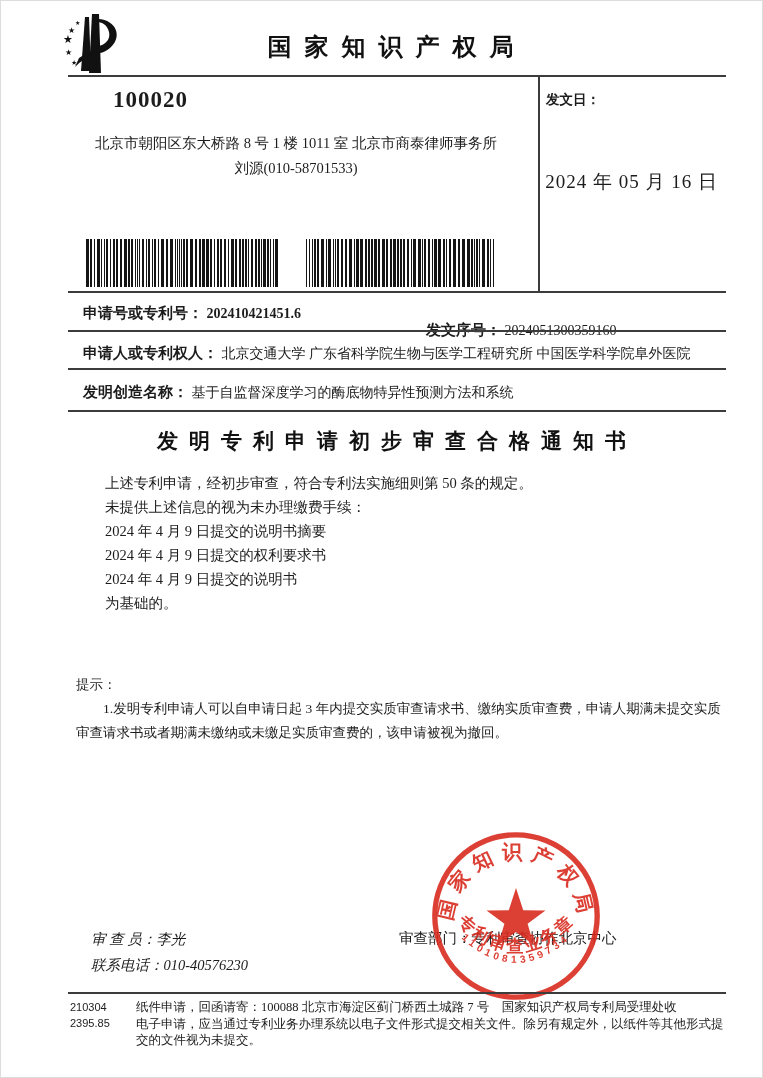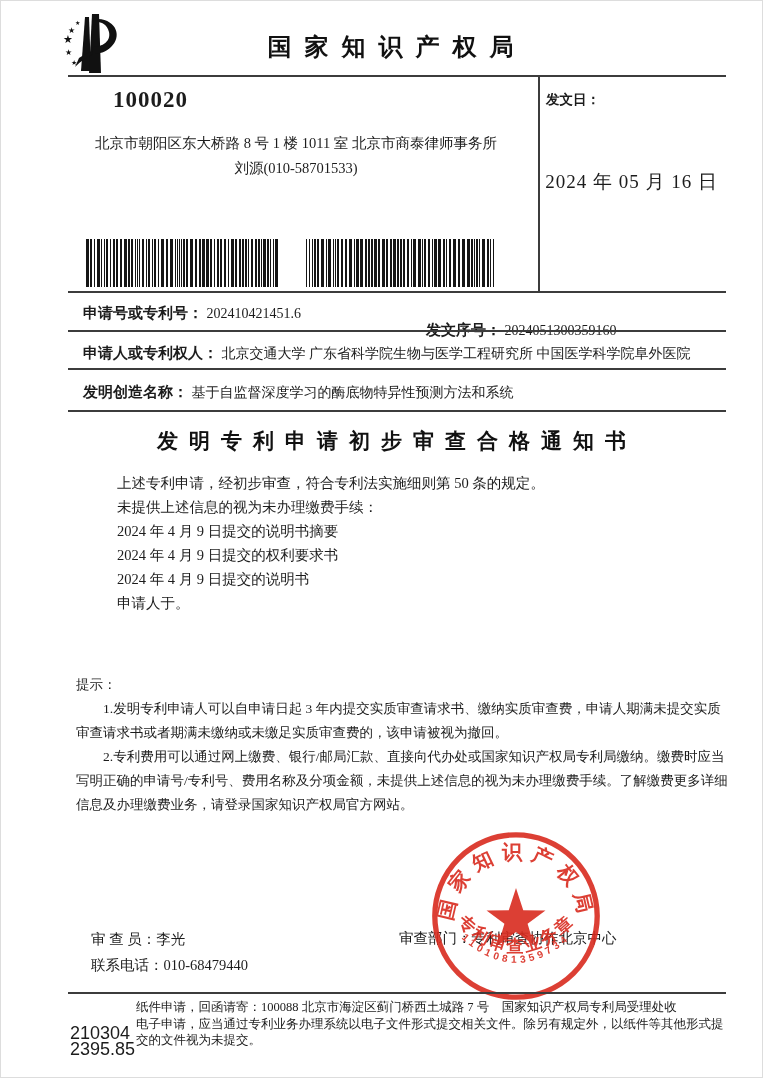--- a/index.html
+++ b/index.html
@@ -31,32 +31,32 @@
   
   .rowtext { position:absolute; font-size:14px; }
   .lbl { font-weight:700; font-family:Liberation Sans, sans-serif; font-size:15px; }
   
   .notice-title {
     position:absolute; left:67px; width:658px; top:426px; text-align:center;
     font-size:21px; font-weight:700; letter-spacing:11px; color:#111;
   }
   
   .body-text { position:absolute; left:75px; top:470px; width:650px; font-size:14.5px; line-height:24px; }
-  .body-text p { text-indent:2em;margin-left:12px; }
+  .body-text p { text-indent:2em; }
   
   .tips { position:absolute; left:75px; top:672px; width:652px; font-size:13.5px; line-height:24px; }
   .tips p { text-indent:2em; }
   .tips .tips-label { text-indent:0; }
   
-  .signoff-left { position:absolute; left:90px; top:925px; font-size:14.5px; line-height:26px; }
+  .signoff-left { position:absolute; left:90px; top:925px; font-size:14.5px; line-height:26px;font-style:italic; }
   .signoff-dept { position:absolute; left:398px; top:928px; font-size:14.5px; }
   
   .seal { position:absolute; left:428px; top:828px; width:174px; height:174px; opacity:.9; }
   
-  .footer-codes { position:absolute; left:69px; top:1024px; font-size:18px; line-height:16px; }
+  .footer-codes { position:absolute; left:69px; top:998px; font-size:11px; line-height:16px; }
   .footer-text  { position:absolute; left:135px; top:998px; width:592px; font-size:12.5px; line-height:16.5px; }
 </style>
 </head>
 <body>
 
 <div class="page">
 
   <svg class="abs" style="left:58px;top:10px" width="66" height="66" viewBox="0 0 66 66">
     <g fill="#111">
       <path d="M26,6 L30,6 L32,60 L22,60 Z"></path>
@@ -198,21 +198,21 @@
       <i style="left:173px;width:1px"></i>
       <i style="left:176px;width:3px"></i>
       <i style="left:181px;width:2px"></i>
       <i style="left:184px;width:1px"></i>
       <i style="left:187px;width:1px"></i>
     </div>
   <div class="hline" style="top:290px"></div>
 
   <div class="rowtext" style="left:82px;top:303px">
     <span class="lbl">申请号或专利号：</span>
-    <span style="font-weight:400">202410421451.6</span>
+    <span style="font-weight:700">202410421451.6</span>
   </div>
   <div class="rowtext" style="left:425px;top:320px">
     <span class="lbl">发文序号：</span>
     <span>2024051300359160</span>
   </div>
   <div class="hline" style="top:329px;height:1.5px"></div>
 
   <div class="rowtext" style="left:82px;top:343px">
     <span class="lbl">申请人或专利权人：</span>
     <span>北京交通大学  广东省科学院生物与医学工程研究所  中国医学科学院阜外医院</span>
@@ -226,32 +226,31 @@
   <div class="hline" style="top:409px"></div>
 
   <div class="notice-title">发明专利申请初步审查合格通知书</div>
 
   <div class="body-text">
     <p>上述专利申请，经初步审查，符合专利法实施细则第 50 条的规定。</p>
     <p>未提供上述信息的视为未办理缴费手续：</p>
     <p>2024 年 4 月 9 日提交的说明书摘要</p>
     <p>2024 年 4 月 9 日提交的权利要求书</p>
     <p>2024 年 4 月 9 日提交的说明书</p>
-    <p>申请人于。</p>
+    <p>为基础的。</p>
   </div>
 
   <div class="tips">
     <p class="tips-label">提示：</p>
     <p>1.发明专利申请人可以自申请日起 3 年内提交实质审查请求书、缴纳实质审查费，申请人期满未提交实质审查请求书或者期满未缴纳或未缴足实质审查费的，该申请被视为撤回。</p>
-    <p>2.专利费用可以通过网上缴费、银行/邮局汇款、直接向代办处或国家知识产权局专利局缴纳。缴费时应当写明正确的申请号/专利号、费用名称及分项金额，未提供上述信息的视为未办理缴费手续。了解缴费更多详细信息及办理缴费业务，请登录国家知识产权局官方网站。</p>
   </div>
 
   <div class="signoff-left">
     <div><span>审 查 员：</span><span>李光</span></div>
-    <div><span>联系电话：</span><span>010-68479440</span></div>
+    <div><span>联系电话：</span><span>010-40576230</span></div>
   </div>
   <div class="signoff-dept">
     <span>审查部门：</span><span>专利审查协作北京中心</span>
   </div>
 
   <svg class="seal" viewBox="0 0 180 180">
     <defs>
       <path id="seal-top-arc" d="M 27,112 A 65,65 0 1 1 153,112" fill="none"></path>
       <path id="seal-bottom-arc" d="M 33,101 Q 90,153 147,101" fill="none"></path>
       <path id="seal-number-arc" d="M 25,105 Q 90,172 155,105" fill="none"></path>

